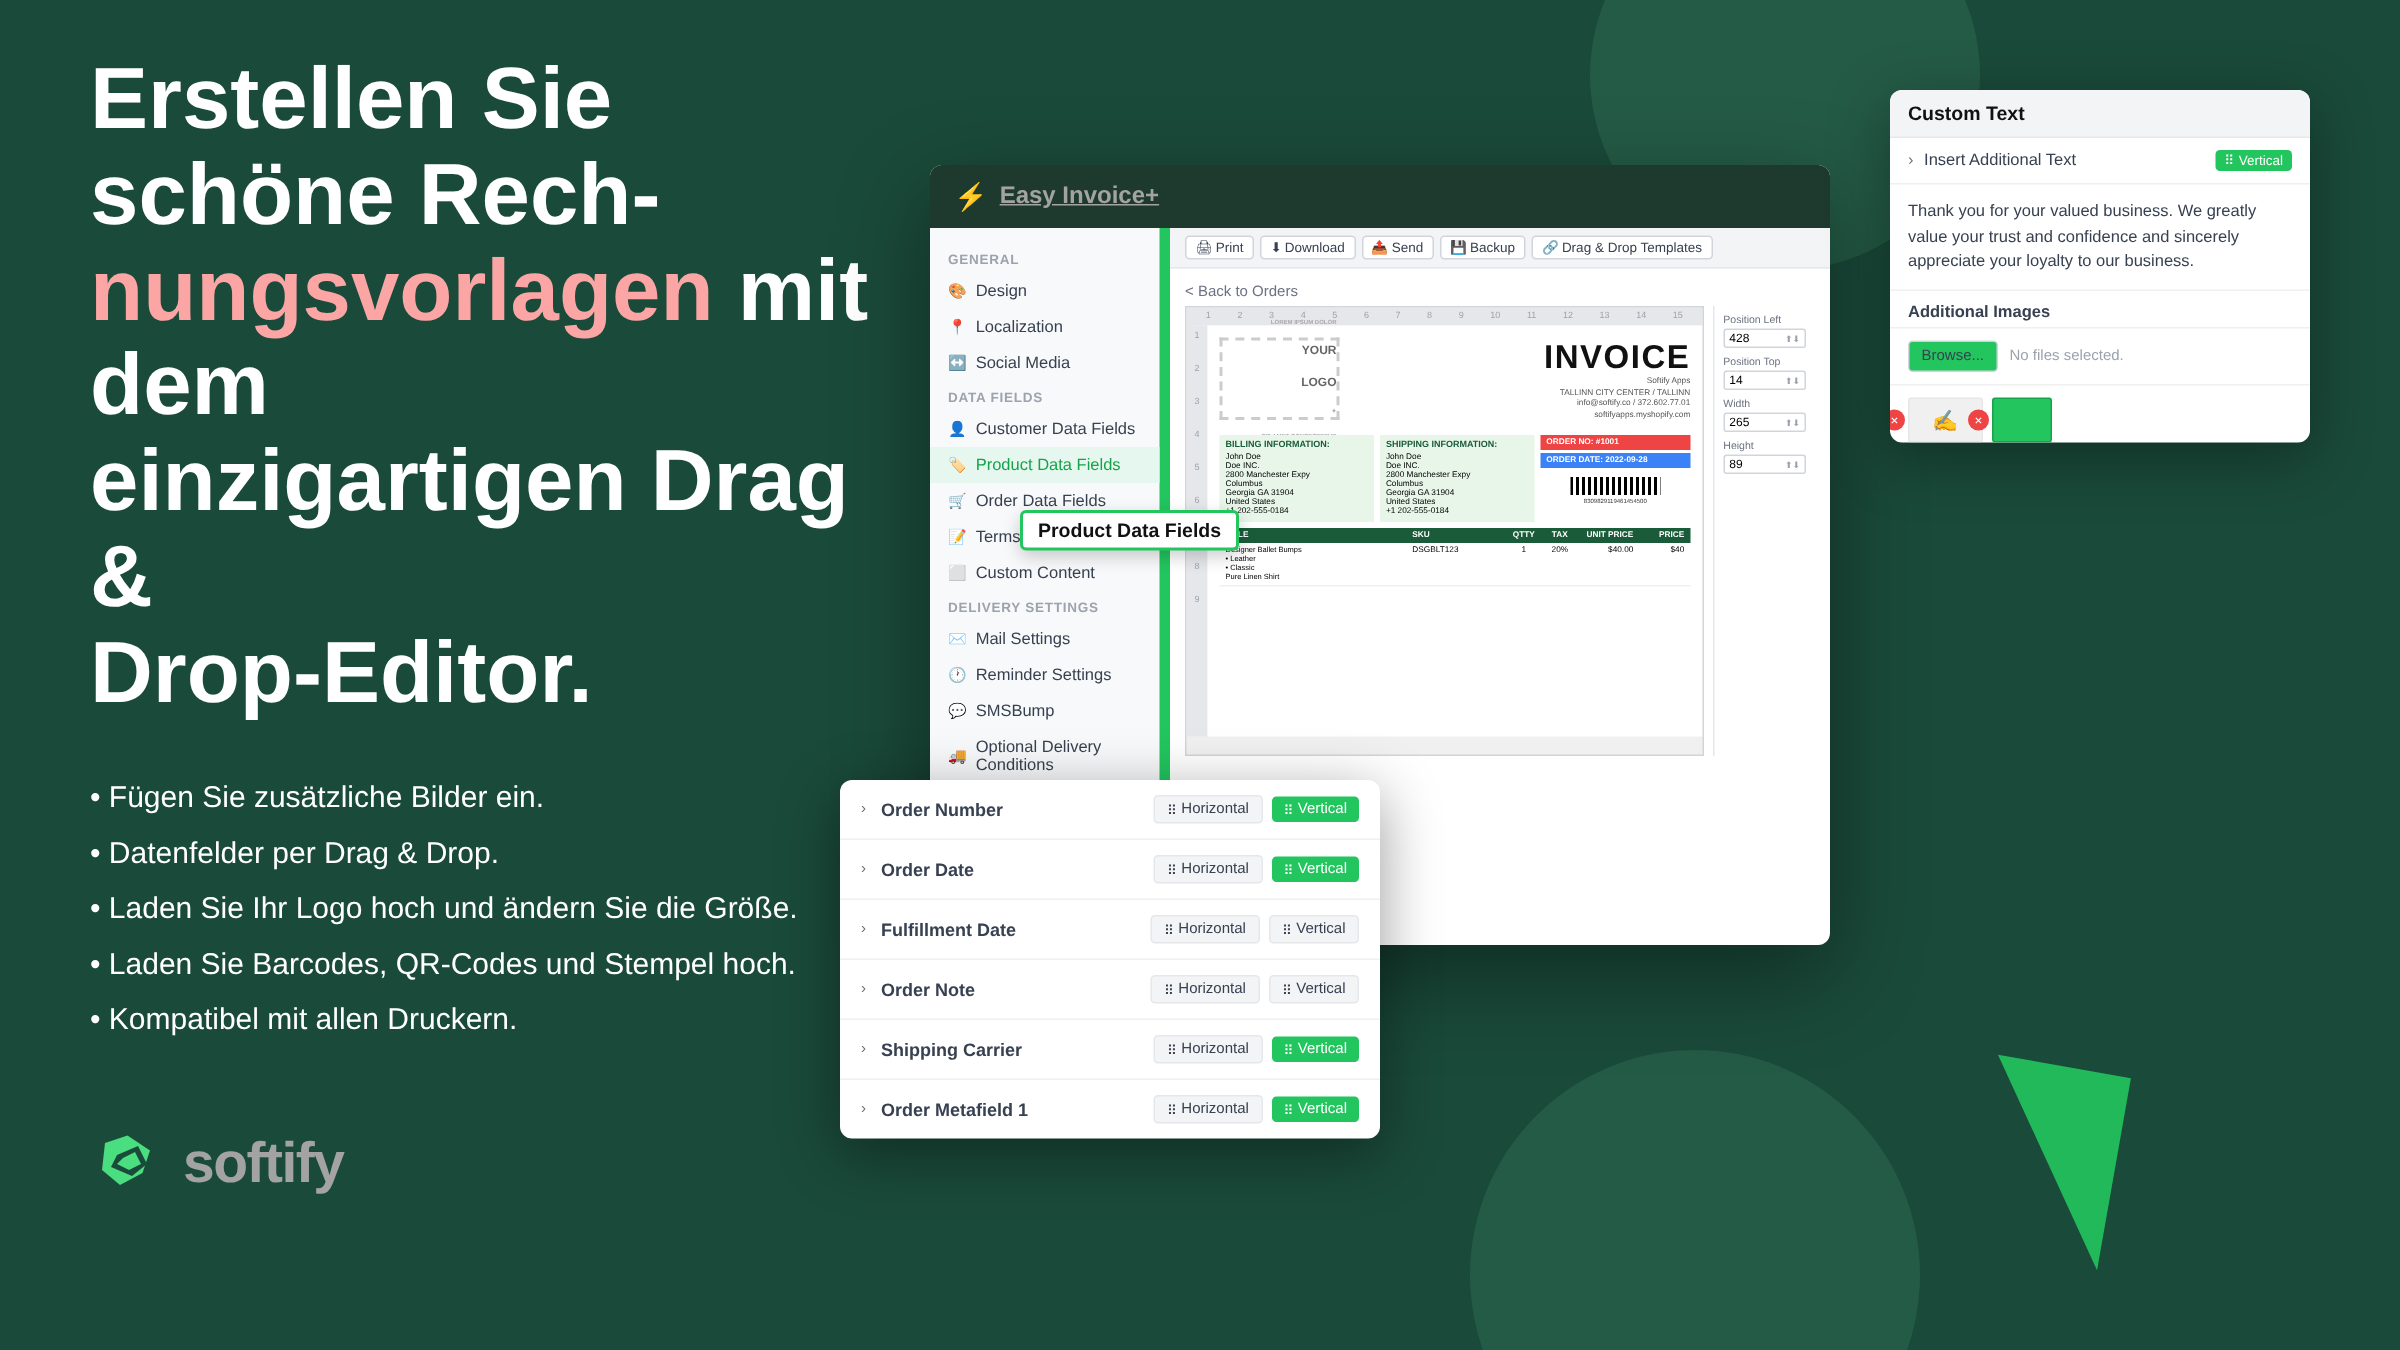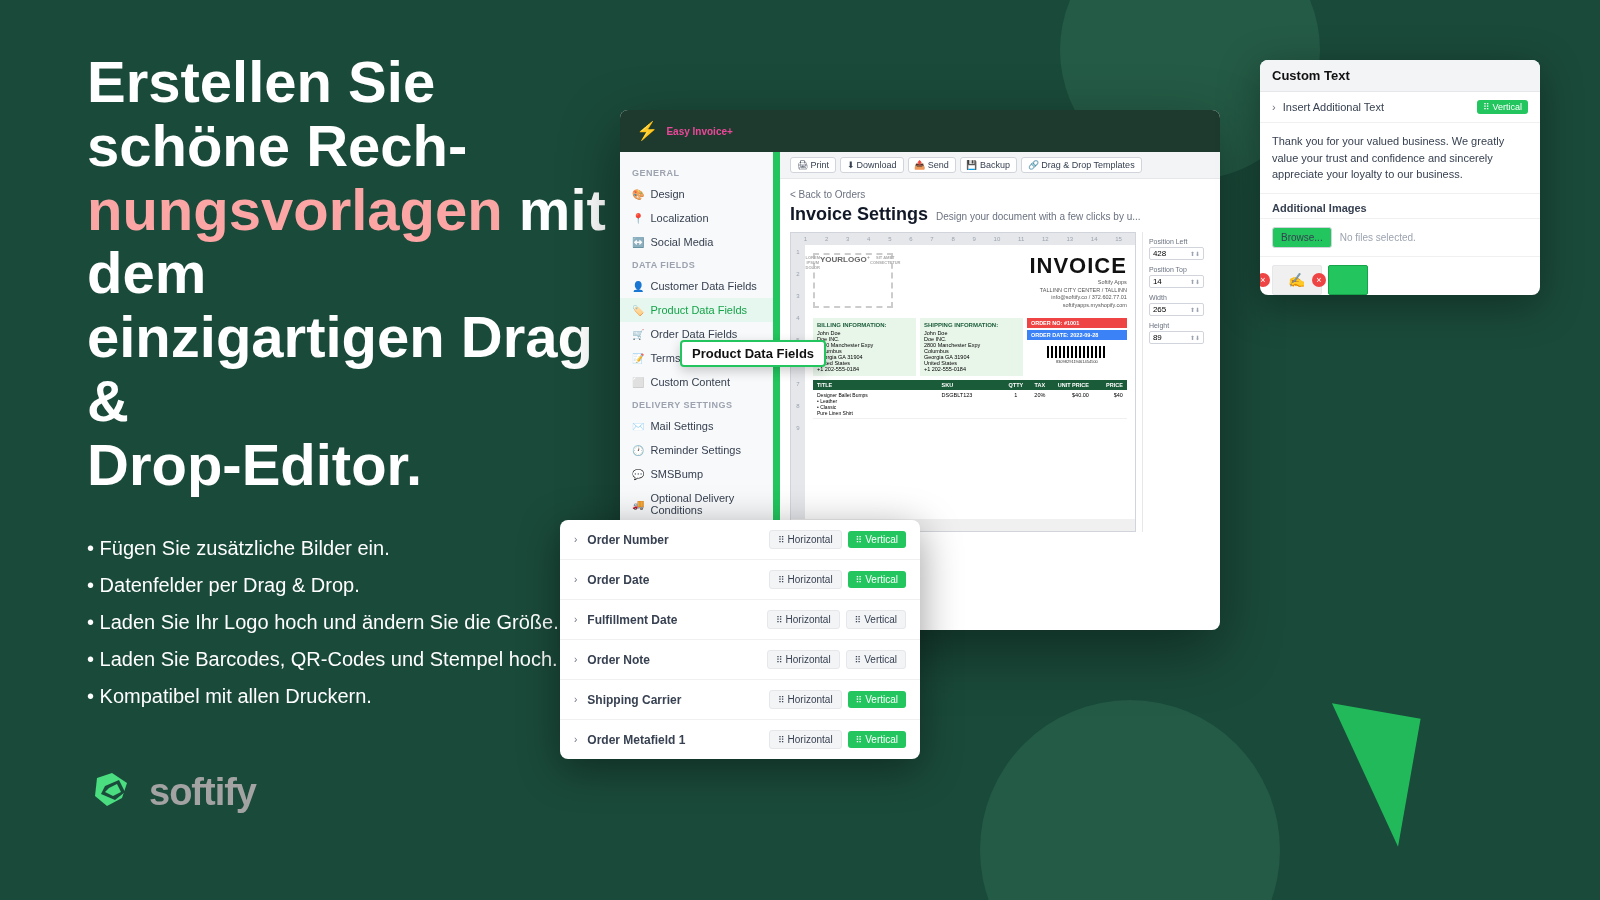--- a/index.html
+++ b/index.html
@@ -55,23 +55,22 @@
       border-right: 0px solid transparent;
       border-top: 130px solid #22c55e;
       opacity: 0.9;
       transform: rotate(10deg);
     }
 
     
     .left-section {
       position: absolute;
       left: 60px;
-      top: 50px;
+      top: 34px;
       width: 560px;
-      margin-left: 27px;
     }
     .headline {
       font-size: 58px;
       font-weight: 800;
       line-height: 1.1;
       color: white;
       margin-bottom: 40px;
     }
     .headline .green { color: #fca5a5; }
 
@@ -121,23 +120,24 @@
       padding: 10px 16px;
       display: flex;
       align-items: center;
       gap: 8px;
     }
     .app-logo-icon {
       color: #4ade80;
       font-size: 18px;
     }
     .app-title {
-      color: #ec4899;
-      font-size: 10px;
+      color: #a3a3a3;
+      font-size: 16px;
       font-weight: 600;
+      text-decoration: underline;
     }
 
     .app-body {
       display: flex;
       height: calc(100% - 40px);
     }
     .sidebar {
       width: 160px;
       background: #f8f9fa;
       border-right: 7px solid #22c55e;
@@ -263,27 +263,28 @@
       display: flex;
       justify-content: space-between;
       align-items: flex-start;
       margin-bottom: 8px;
     }
     .invoice-logo-box {
       width: 80px;
       height: 55px;
       border: 2px dashed #ccc;
       display: flex;
-      flex-direction: row;
-      align-items: flex-start;
+      flex-direction: column;
+      align-items: flex-end;
       justify-content: center;
       font-size: 6px;
       color: #666;
       text-align: center;
       font-weight: 700;
+      gap: 12px;
     }
     .invoice-logo-box .logo-title { font-size: 8px; font-weight: 900; }
     .invoice-title-box {
       text-align: right;
     }
     .invoice-title-text {
       font-size: 22px;
       font-weight: 900;
       color: #111;
       letter-spacing: 1px;
@@ -680,24 +681,20 @@
     <div class="main-content">
       <div class="main-toolbar">
         <span class="toolbar-btn">🖨 <span>Print</span></span>
         <span class="toolbar-btn">⬇ <span>Download</span></span>
         <span class="toolbar-btn">📤 <span>Send</span></span>
         <span class="toolbar-btn">💾 <span>Backup</span></span>
         <span class="toolbar-btn">🔗 <span>Drag &amp; Drop Templates</span></span>
       </div>
       <div class="main-area">
         <div class="back-link">&lt; Back to Orders</div>
-        <div style="display:flex; align-items:baseline; gap:8px; margin-bottom:2px;">
-          <span class="page-title">Invoice Settings</span>
-          <span class="page-subtitle">Design your document with a few clicks by u...</span>
-        </div>
 
         <div style="display:flex; gap:6px;">
           <div class="invoice-preview">
             <div class="invoice-ruler">
               <div class="ruler-marks">
                 <span>1</span>
                   <span>2</span>
                   <span>3</span>
                   <span>4</span>
                   <span>5</span>

